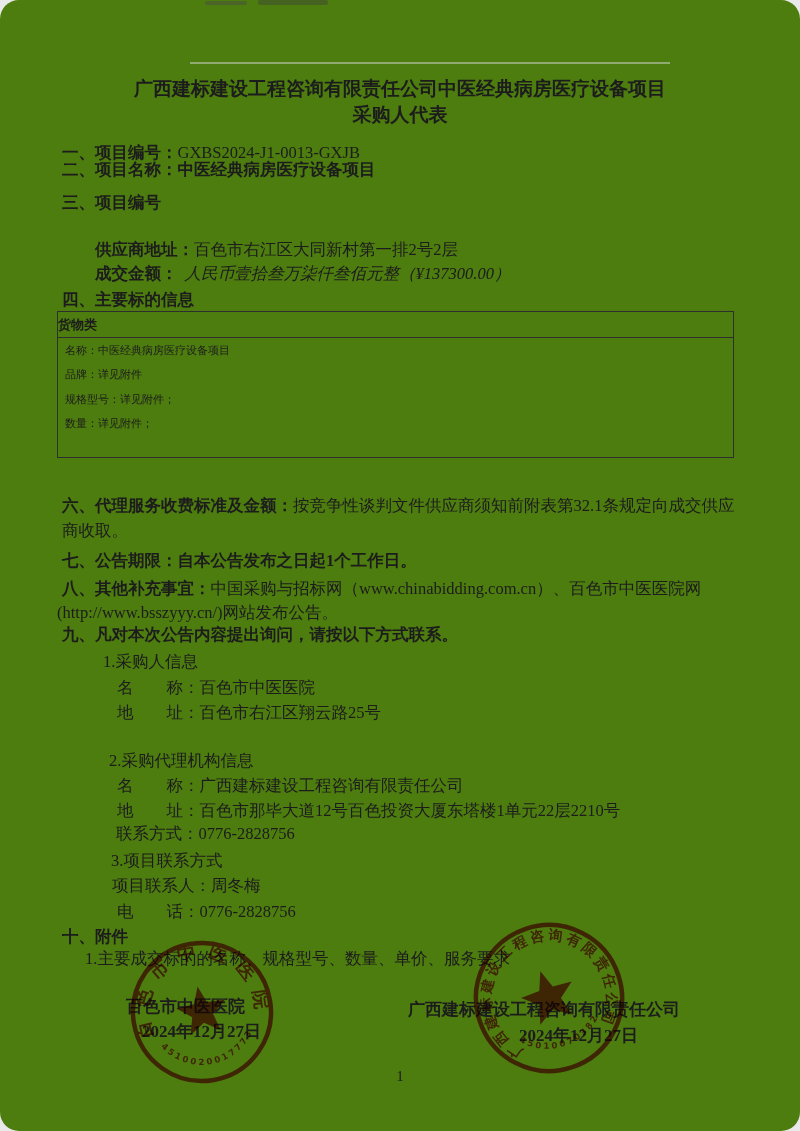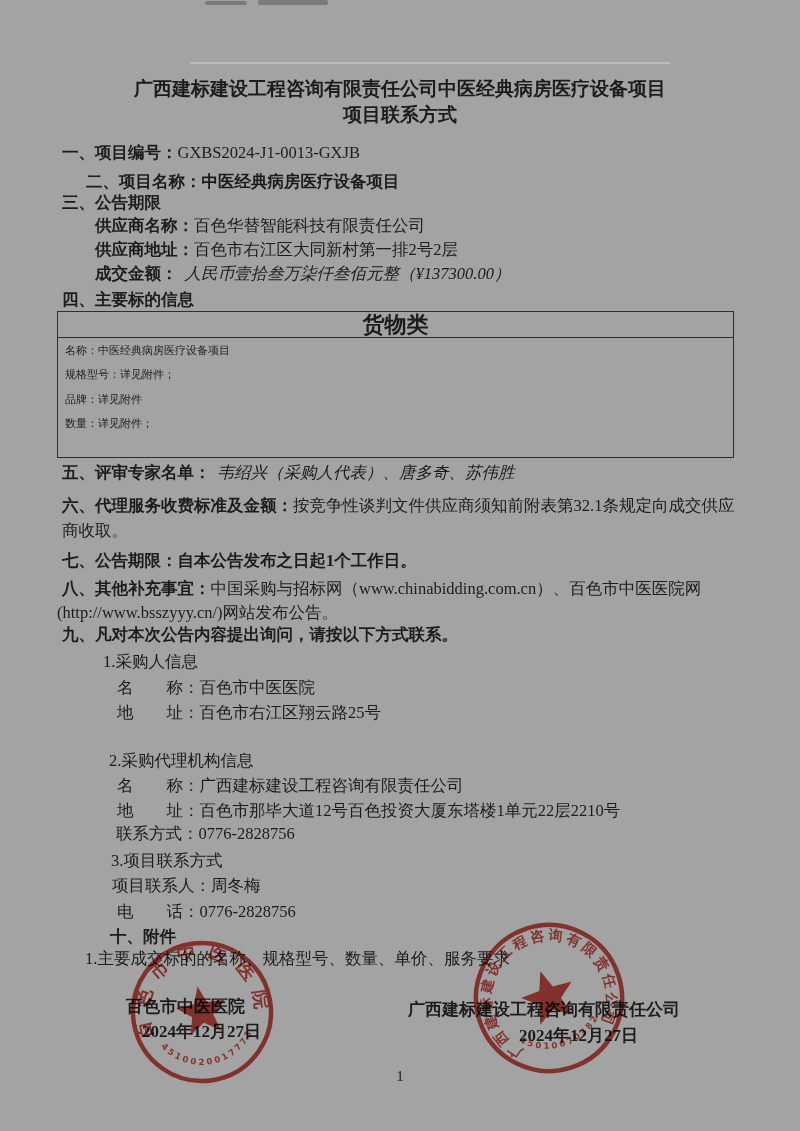--- a/index.html
+++ b/index.html
@@ -1,79 +1,73 @@
 <!DOCTYPE html>
 <html><head>
 <meta charset="utf-8">
 <style>
   html,body{margin:0;padding:0;background:#e9e9e9;}
   .page{
-    position:relative;width:800px;height:1131px;background:#a3a3a3;
+    position:relative;width:800px;height:1131px;background:#4d7c0f;
     margin:0 auto;overflow:hidden;
-    font-family:"Liberation Serif","DejaVu Serif",serif;color:#1c1c1c;
+    font-family:"Liberation Serif","DejaVu Serif",serif;color:#1c1c1c;border-radius:19px;
   }
   .t{position:absolute;white-space:nowrap;font-size:16.5px;line-height:23px;}
   .b{font-weight:700;text-align:center;}
   .ttl{position:absolute;left:0;width:800px;text-align:center;font-size:19px;font-weight:700;white-space:nowrap;}
   .vgap{margin-left:7px;font-style:italic;}
   
   .stable{position:absolute;left:57px;top:311px;width:677px;height:147px;border:1.5px solid #2e2e2e;box-sizing:border-box;background:transparent;}
-  .thead{height:25px;line-height:25px;text-align:center;font-weight:700;font-size:22px;border-bottom:1.5px solid #2e2e2e;}
+  .thead{height:25px;line-height:25px;text-align:left;font-weight:700;font-size:13px;border-bottom:1.5px solid #2e2e2e;}
   .trow{height:24.3px;line-height:24.3px;padding-left:7px;font-size:11px;}
   
   .sig{position:absolute;white-space:nowrap;font-weight:700;font-size:17px;line-height:22px;z-index:2;}
   
   .stamp{position:absolute;z-index:5;mix-blend-mode:multiply;opacity:.88;}
   .stamp svg{display:block;}
   
   .art{position:absolute;pointer-events:none;}
   .pageno{position:absolute;left:0;top:1068px;width:800px;text-align:center;font-size:15px;}
 </style>
 </head>
 <body>
 
 <div class="page">
 
   <div class="art" style="left:205px;top:1px;width:42px;height:4px;background:#4a4a4a;opacity:.45;border-radius:2px;"></div>
   <div class="art" style="left:258px;top:0px;width:70px;height:5px;background:#3c3c3c;opacity:.4;border-radius:2px;"></div>
   <div class="art" style="left:190px;top:62px;width:480px;height:2px;background:#d6d6d6;opacity:.5;"></div>
 
   <div class="ttl" style="top:76px;">广西建标建设工程咨询有限责任公司中医经典病房医疗设备项目</div>
-  <div class="ttl" style="top:102px;">项目联系方式</div>
+  <div class="ttl" style="top:102px;">采购人代表</div>
 
   <div class="t" style="left:62px;top:141px;">
     <span class="b">一、项目编号：</span><span>GXBS2024-J1-0013-GXJB</span>
   </div>
-  <div class="t" style="left:62px;top:170px;margin-left:24px;">
+  <div class="t" style="left:62px;top:158px;">
     <span class="b">二、项目名称：</span><span class="b">中医经典病房医疗设备项目</span>
   </div>
-  <div class="t b" style="left:62px;top:191px;">三、公告期限</div>
+  <div class="t b" style="left:62px;top:191px;">三、项目编号</div>
 
-  <div class="t" style="left:95px;top:214px;">
-    <span class="b">供应商名称：</span><span>百色华替智能科技有限责任公司</span>
-  </div>
   <div class="t" style="left:95px;top:238px;">
     <span class="b">供应商地址：</span><span>百色市右江区大同新村第一排2号2层</span>
   </div>
   <div class="t" style="left:95px;top:262px;">
     <span class="b">成交金额：</span><span class="vgap">人民币壹拾叁万柒仟叁佰元整（¥137300.00）</span>
   </div>
 
   <div class="t b" style="left:62px;top:288px;">四、主要标的信息</div>
   <div class="stable">
     <div class="thead">货物类</div>
     <div class="trow">名称：中医经典病房医疗设备项目</div>
+    <div class="trow">品牌：详见附件</div>
     <div class="trow">规格型号：详见附件；</div>
-    <div class="trow">品牌：详见附件</div>
     <div class="trow">数量：详见附件；</div>
   </div>
 
-  <div class="t" style="left:62px;top:461px;">
-    <span class="b">五、评审专家名单：</span><span class="vgap">韦绍兴（采购人代表）、唐多奇、苏伟胜</span>
-  </div>
   <div class="t" style="left:62px;top:494px;">
     <span class="b">六、代理服务收费标准及金额：</span><span>按竞争性谈判文件供应商须知前附表第32.1条规定向成交供应</span>
   </div>
   <div class="t" style="left:62px;top:519px;">商收取。</div>
 
   <div class="t" style="left:62px;top:549px;">
     <span class="b">七、公告期限：</span><span class="b">自本公告发布之日起1个工作日。</span>
   </div>
 
   <div class="t" style="left:62px;top:577px;">
@@ -103,21 +97,21 @@
   </div>
 
   <div class="t" style="left:111px;top:849px;">3.项目联系方式</div>
   <div class="t" style="left:112px;top:874px;">
     <span>项目联系人：</span><span>周冬梅</span>
   </div>
   <div class="t" style="left:117px;top:900px;">
     <span>电　　话：</span><span>0776-2828756</span>
   </div>
 
-  <div class="t b" style="left:62px;top:925px;margin-left:48px;">十、附件</div>
+  <div class="t b" style="left:62px;top:925px;">十、附件</div>
   <div class="t" style="left:85px;top:947px;">1.主要成交标的的名称、规格型号、数量、单价、服务要求</div>
 
   <div class="sig" style="left:126px;top:996px;">百色市中医医院</div>
   <div class="sig" style="left:142px;top:1021px;">2024年12月27日</div>
   <div class="sig" style="left:408px;top:999px;">广西建标建设工程咨询有限责任公司</div>
   <div class="sig" style="left:519px;top:1025px;">2024年12月27日</div>
 
   <div class="stamp" style="left:128px;top:938px;width:148px;height:148px;transform:rotate(-10deg);">
     <svg width="148" height="148" viewBox="0 0 148 148">
       <circle cx="74" cy="74" r="69" fill="none" stroke-width="4.5" stroke="#c5352c"></circle>

